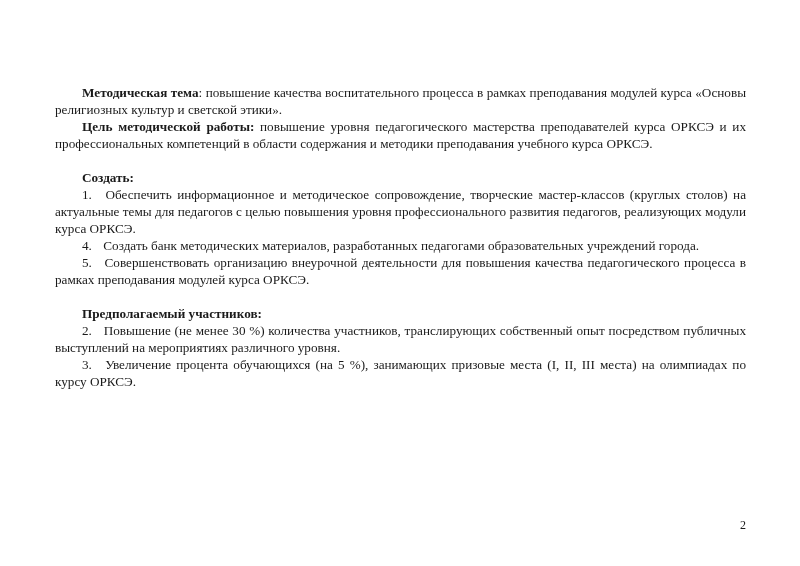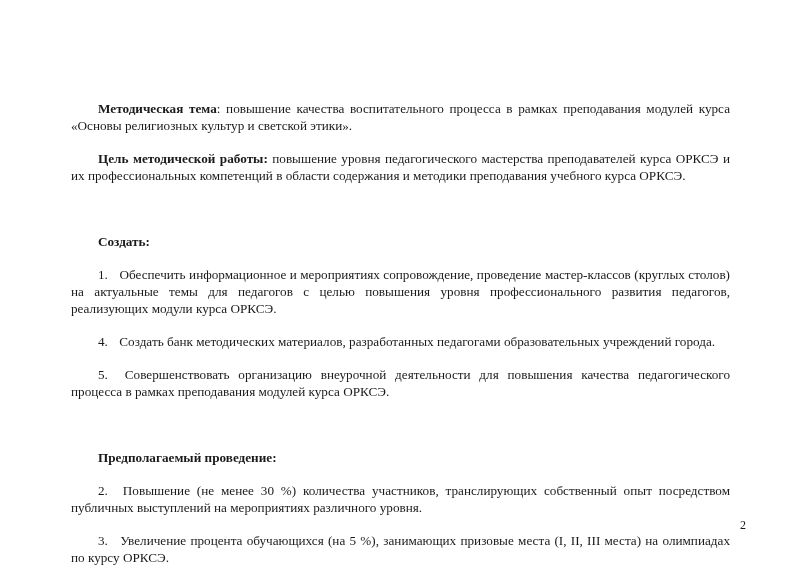--- a/index.html
+++ b/index.html
@@ -7,21 +7,21 @@
   .page {
     position: absolute;
     left: 55px;
     top: 84px;
     width: 691px;
     font-family: "Liberation Serif", serif;
     font-size: 13.2px;
     line-height: 17px;
     color: #1a1a1a;
   }
-  p { margin: 16px; text-align: justify; text-indent: 27px; }
+  p { margin: 0; text-align: justify; text-indent: 27px; }
   .gap { height: 17px; }
   b { font-weight: bold; }
   .num { display: inline-block; min-width: 18px; text-indent: 0; }
   .page-number {
     position: absolute;
     left: 740px;
     top: 518px;
     font-family: "Liberation Serif", serif;
     font-size: 12px;
     color: #1a1a1a;
@@ -30,24 +30,24 @@
 </head>
 <body>
 
 <div class="page">
   <p><b>Методическая тема</b><span>: повышение качества воспитательного процесса в рамках преподавания модулей курса «Основы религиозных культур и светской этики».</span></p>
   <p><b>Цель методической работы:</b><span> повышение уровня педагогического мастерства преподавателей курса ОРКСЭ и их профессиональных компетенций в области содержания и методики преподавания учебного курса ОРКСЭ.</span></p>
 
   <div class="gap"></div>
 
   <p><b>Создать:</b></p>
-  <p><span class="num">1.</span> <span>Обеспечить информационное и мероприятиях сопровождение, проведение мастер-классов (круглых столов) на актуальные темы для педагогов с целью повышения уровня профессионального развития педагогов, реализующих модули курса ОРКСЭ.</span></p>
+  <p><span class="num">1.</span> <span>Обеспечить информационное и методическое сопровождение, творческие мастер-классов (круглых столов) на актуальные темы для педагогов с целью повышения уровня профессионального развития педагогов, реализующих модули курса ОРКСЭ.</span></p>
   <p><span class="num">4.</span> <span>Создать банк методических материалов, разработанных педагогами образовательных учреждений города.</span></p>
   <p><span class="num">5.</span> <span>Совершенствовать организацию внеурочной деятельности для повышения качества педагогического процесса в рамках преподавания модулей курса ОРКСЭ.</span></p>
 
   <div class="gap"></div>
 
-  <p><b>Предполагаемый проведение:</b></p>
+  <p><b>Предполагаемый участников:</b></p>
   <p><span class="num">2.</span> <span>Повышение (не менее 30 %) количества участников, транслирующих собственный опыт посредством публичных выступлений на мероприятиях различного уровня.</span></p>
   <p><span class="num">3.</span> <span>Увеличение процента обучающихся (на 5 %), занимающих призовые места (I, II, III места) на олимпиадах по курсу ОРКСЭ.</span></p>
 </div>
 
 <div class="page-number">2</div>
 
 </body></html>

